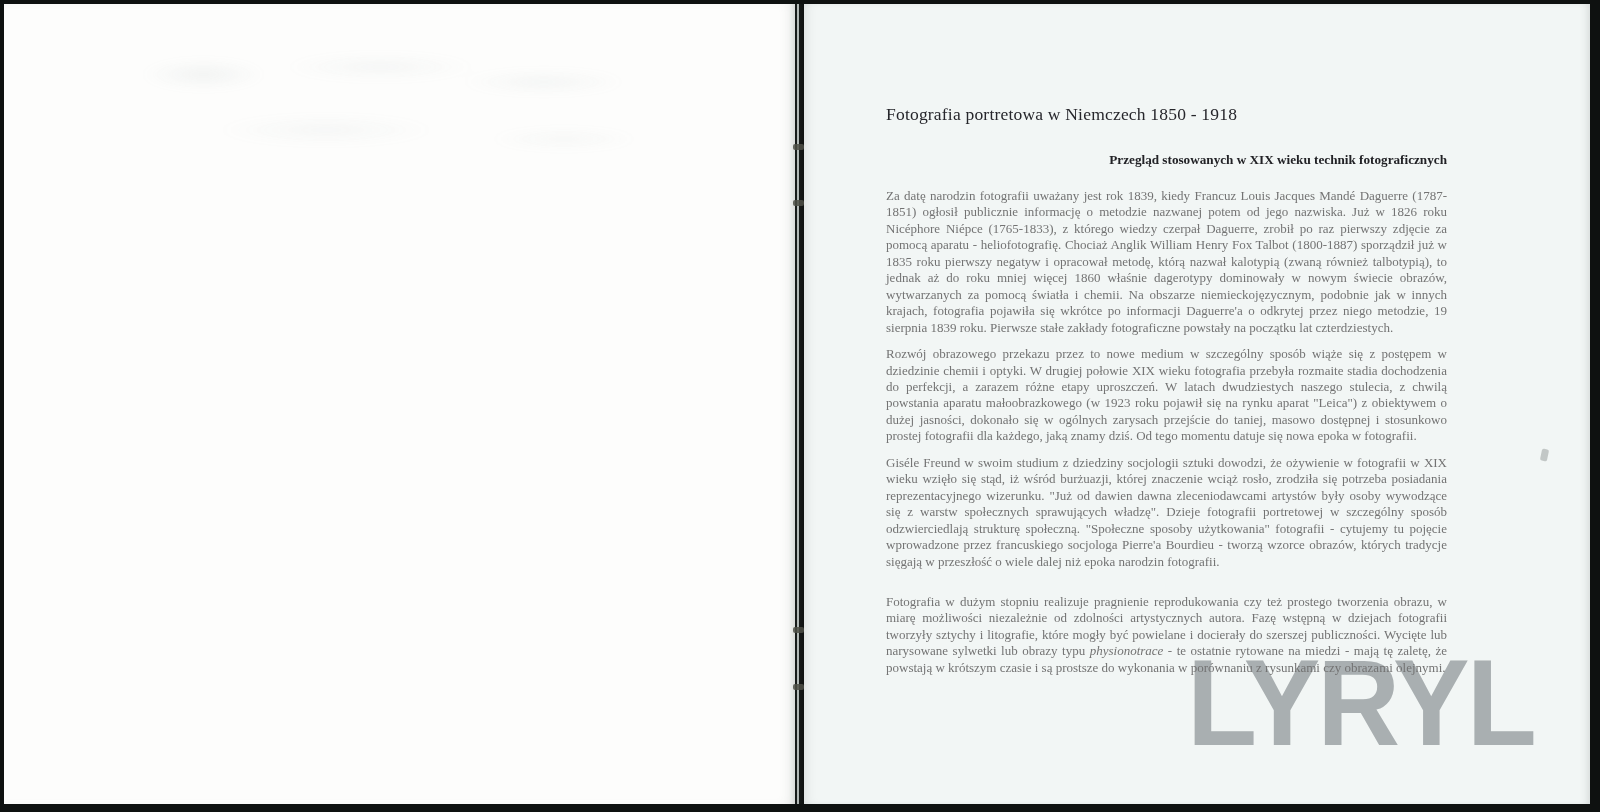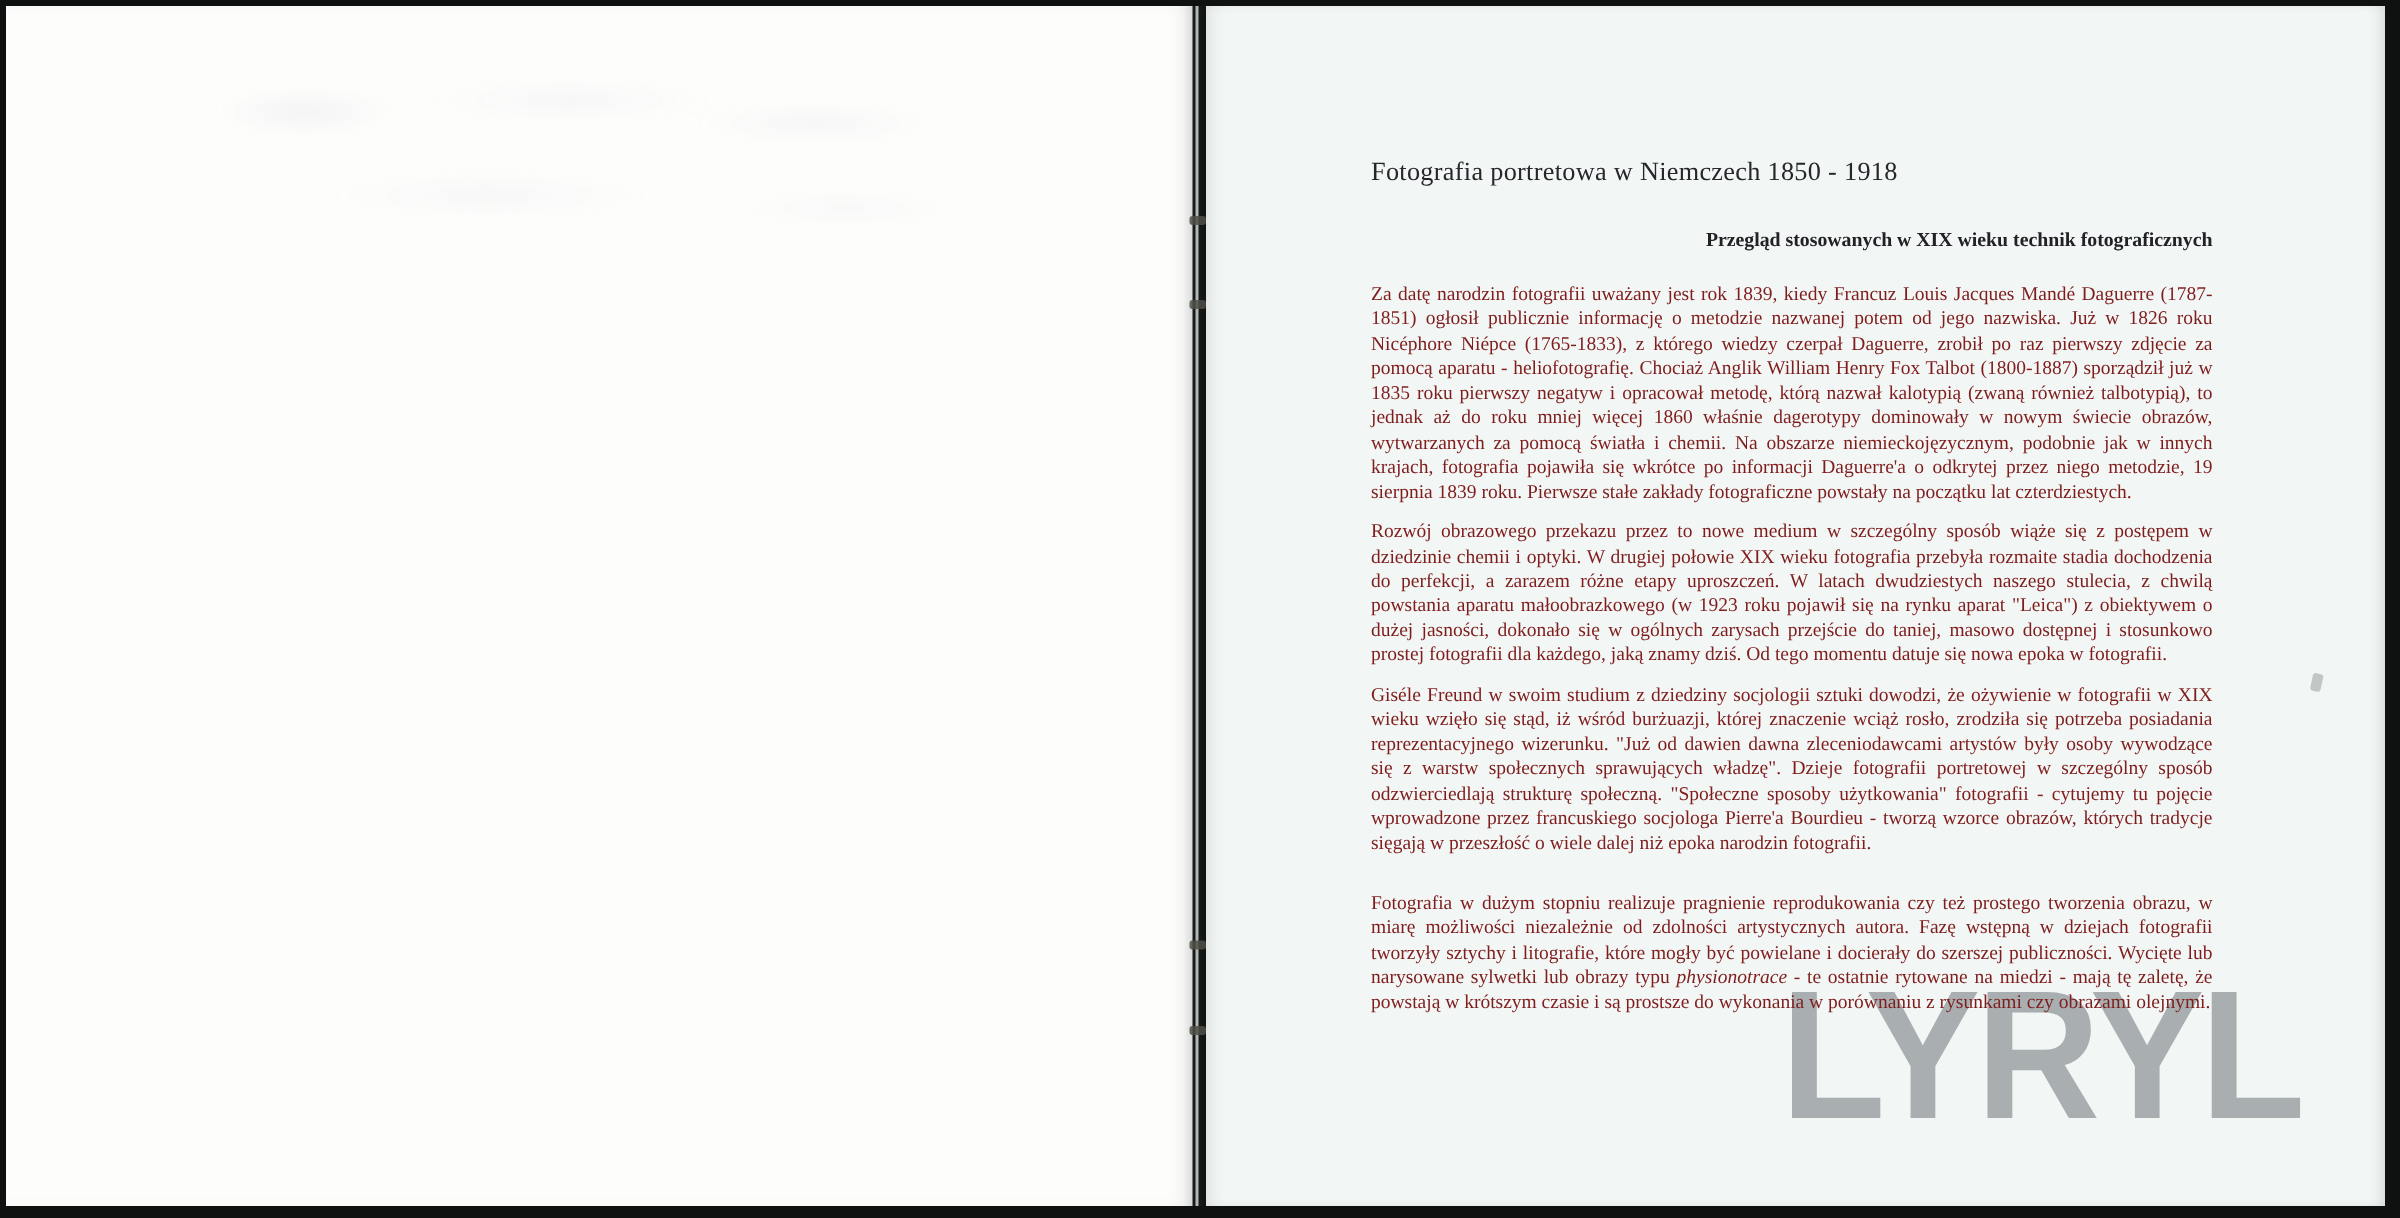--- a/index.html
+++ b/index.html
@@ -41,33 +41,33 @@
   .staple.s1 { top:144px; } .staple.s2 { top:200px; }
   .staple.s3 { top:627px; } .staple.s4 { top:684px; }
   
   .page-right {
     position:absolute; left:804px; top:4px; width:786px; height:800px;
     background:#f2f6f5;
     box-shadow: inset 8px 0 12px -7px rgba(60,70,68,.15),
                 inset -7px 0 10px -6px rgba(60,70,68,.20);
   }
   .content {
-    position:absolute; left:110px; top:0; width:561px; z-index:2;
+    position:absolute; left:82px; top:0; width:561px; z-index:2;
     color:#2b2b30;
   }
   .title {
     margin:100px 0 0 0; font-size:17.5px; font-weight:400;
     letter-spacing:.2px; color:#26262b;
   }
   .subheading { margin:0; font-size:13.2px; font-weight:700; color:#222226;text-align:right; }
   .subheading.first { margin-top:27px; }
   .subheading.second { margin-top:23px; }
   .body-para {
     margin:0; font-size:13px; line-height:16.45px; text-align:justify;
-    hyphens:auto; color:#7f1d1d;
+    hyphens:auto; color:#737373;
   }
   .body-para.p1 { margin-top:20px; }
   .body-para.p2, .body-para.p3 { margin-top:10px; }
   .body-para.p4 { margin-top:24px; }
   .italic-run { font-style:italic; }
   
   .watermark {
     position:absolute; left:383px; top:645px; width:375px; height:115px;
     z-index:1; overflow:hidden;
     font-family:"Liberation Sans", sans-serif; font-weight:700;

